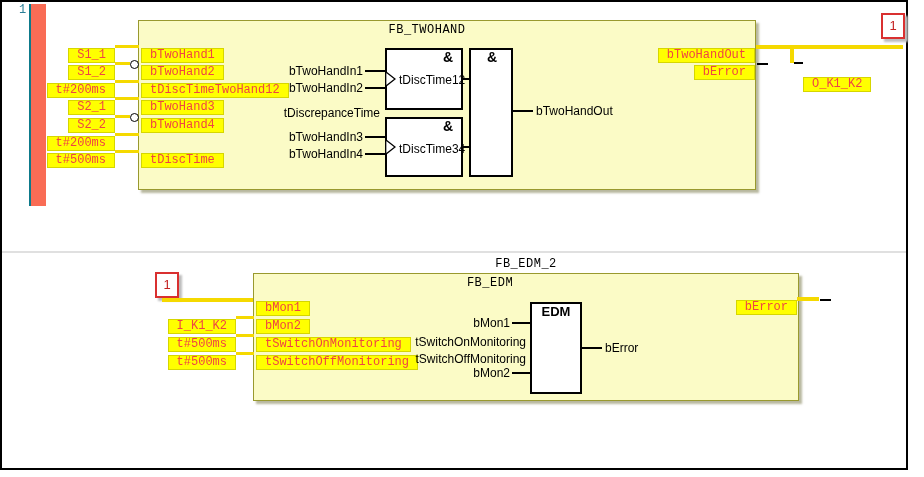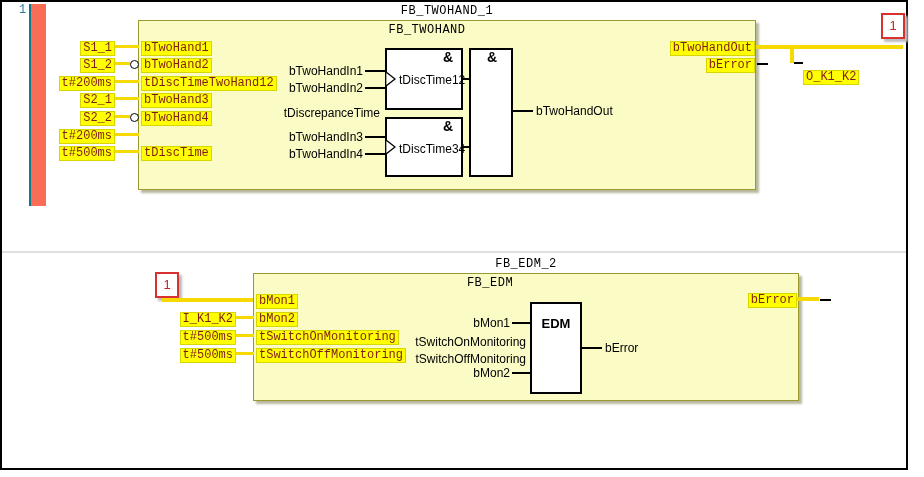--- a/index.html
+++ b/index.html
@@ -6,48 +6,47 @@
   .canvas{position:relative;width:924px;height:477px;background:#fff;overflow:hidden;
           font-family:"Liberation Sans",sans-serif;}
   .frame{position:absolute;left:0;top:0;width:904px;height:466px;border:2px solid #000;}
   .lineno{position:absolute;font:12px "Liberation Mono",monospace;color:#2A7E96;}
   .bar{position:absolute;}
   .fb-block{position:absolute;background:#FBFBC6;border:1px solid #99992E;box-sizing:border-box;
             box-shadow:3px 3px 2px rgba(125,125,80,.55);}
   .fb-title{position:absolute;text-align:center;font:12px "Liberation Mono",monospace;
             letter-spacing:.5px;white-space:nowrap;color:#000;}
   .mono-label{position:absolute;background:#FFFF00;border:1px solid #D6D600;
-              font:12px "Liberation Mono",monospace;line-height:13px;padding:0 2px;
-              color:#7f1d1d;white-space:nowrap;}
+              font:12px "Liberation Mono",monospace;line-height:13px;padding:0 8px;
+              color:#ef4444;white-space:nowrap;margin-top:7px;}
   .wire-y{position:absolute;background:#F5D900;}
   .wire-b{position:absolute;background:#000;}
   .neg{position:absolute;width:7px;height:7px;border:1px solid #000;border-radius:50%;background:#fff;}
   .gate{position:absolute;background:#fff;border:2px solid #000;box-sizing:border-box;}
   .amp{position:absolute;font:bold 14px "Liberation Sans",sans-serif;color:#000;}
   .inner-label{position:absolute;font:12px "Liberation Sans",sans-serif;color:#000;white-space:nowrap;}
   .inner-sm{font-size:12px;}
   .r{text-align:right;}
   .mark{position:absolute;width:20px;height:22px;background:#fff;border:2px solid #D93030;
         color:#C42222;font:13px "Liberation Sans",sans-serif;text-align:center;line-height:22px;
         box-shadow:3px 3px 2px #BDBDBD;}
   .sep{position:absolute;background:#E0E0E0;}
-  .edm-title{position:absolute;font:bold 13px "Liberation Sans",sans-serif;text-align:center;color:#000;margin-top:12px;}
+  .edm-title{position:absolute;font:bold 13px "Liberation Sans",sans-serif;text-align:center;color:#000;}
   .tri{position:absolute;}
 </style>
 </head>
 <body>
 
 <div class="canvas">
   <div class="frame"></div>
 
   <div class="lineno" style="left:19px;top:3px;">1</div>
   <div class="bar" style="left:29px;top:4px;width:2px;height:202px;background:#0D7A8B;"></div>
   <div class="bar" style="left:31px;top:4px;width:15px;height:202px;background:#F96C55;"></div>
 
-  <div class="fb-title" style="left:138px;top:4px;width:618px;">FB_TWOHAND_1</div>
   <div class="fb-block" style="left:138px;top:20px;width:618px;height:170px;"></div>
   <div class="fb-title" style="left:138px;top:23px;width:578px;">FB_TWOHAND</div>
 
   <div class="mono-label" style="right:809px;top:41px;">S1_1</div>
   <div class="wire-y" style="left:115px;top:45px;width:24px;height:3px;"></div>
   <div class="mono-label" style="left:141px;top:41px;">bTwoHand1</div>
 
   <div class="mono-label" style="right:809px;top:58px;">S1_2</div>
   <div class="wire-y" style="left:115px;top:62px;width:15px;height:3px;"></div>
   <div class="neg" style="left:130px;top:60px;"></div>

